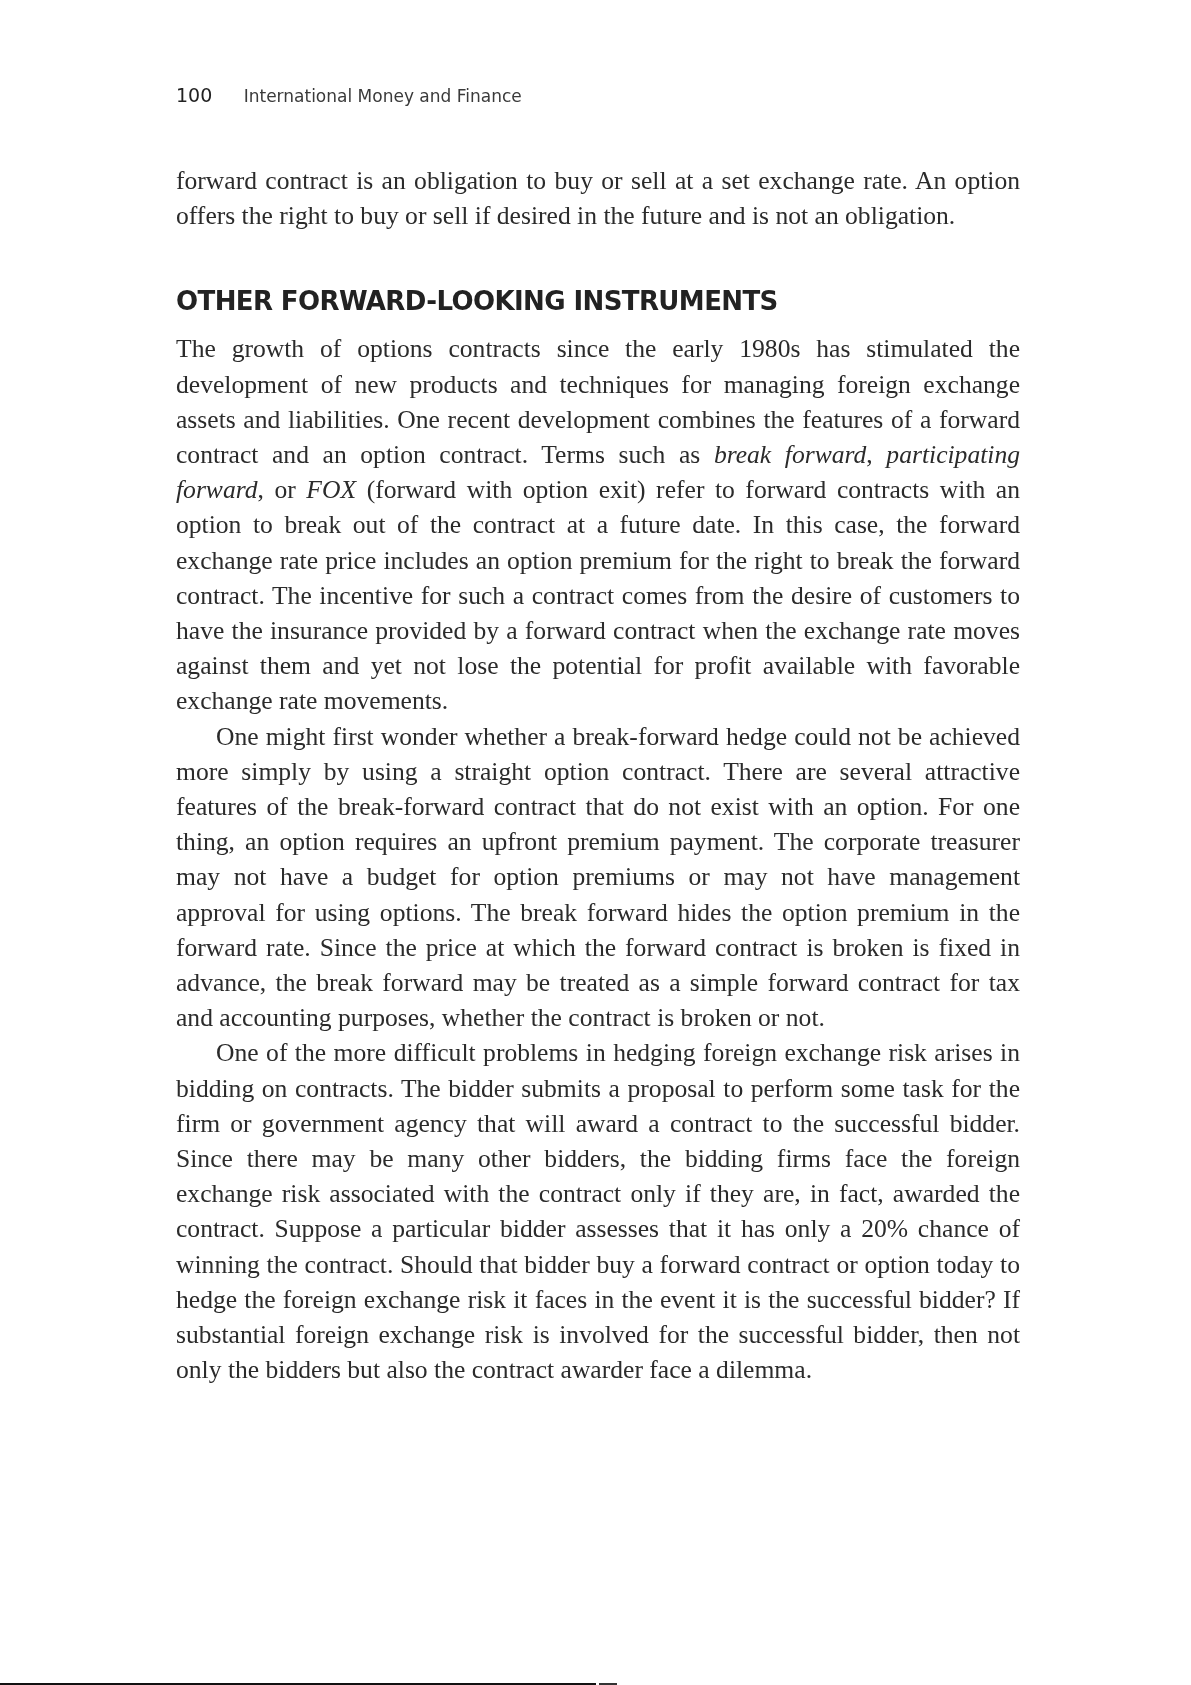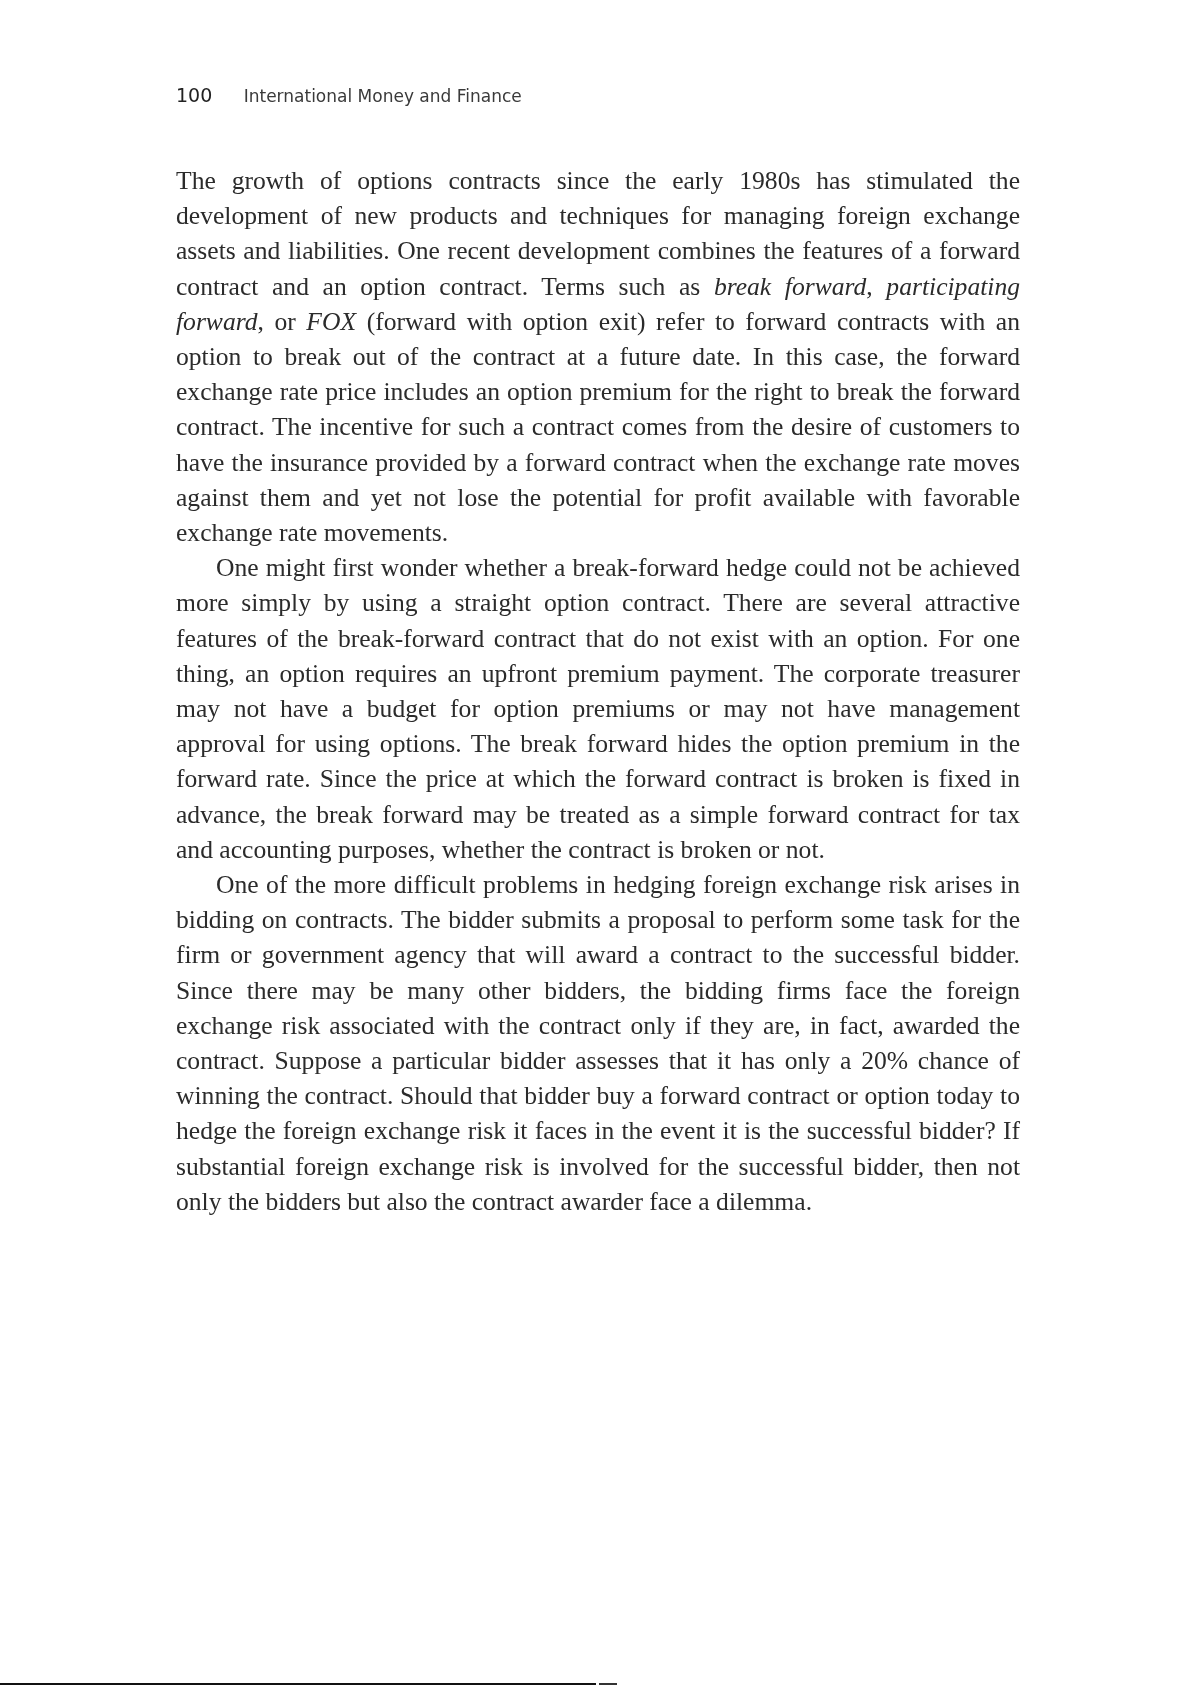--- a/index.html
+++ b/index.html
@@ -18,21 +18,23 @@
 </head>
 <body>
 
 <div class="page">
   <div class="running-head">
     <span class="pg">100</span>
     <span>International Money and Finance</span>
   </div>
 
   <div class="text-block">
+    <p>forward contract is an obligation to buy or sell at a set exchange rate. An option offers the right to buy or sell if desired in the future and is not an obligation.</p>
 
+    <h2 class="section-heading">OTHER FORWARD-LOOKING INSTRUMENTS</h2>
 
     <p><span>The growth of options contracts since the early 1980s has stimulated the development of new products and techniques for managing foreign exchange assets and liabilities. One recent development combines the features of a forward contract and an option contract. Terms such as </span><em>break forward</em><span>, </span><em>participating forward</em><span>, or </span><em>FOX</em><span> (forward with option exit) refer to forward contracts with an option to break out of the contract at a future date. In this case, the forward exchange rate price includes an option premium for the right to break the forward contract. The incentive for such a contract comes from the desire of customers to have the insurance provided by a forward contract when the exchange rate moves against them and yet not lose the potential for profit available with favorable exchange rate movements.</span></p>
 
     <p class="indent">One might first wonder whether a break-forward hedge could not be achieved more simply by using a straight option contract. There are several attractive features of the break-forward contract that do not exist with an option. For one thing, an option requires an upfront premium payment. The corporate treasurer may not have a budget for option premiums or may not have management approval for using options. The break forward hides the option premium in the forward rate. Since the price at which the forward contract is broken is fixed in advance, the break forward may be treated as a simple forward contract for tax and accounting purposes, whether the contract is broken or not.</p>
 
     <p class="indent">One of the more difficult problems in hedging foreign exchange risk arises in bidding on contracts. The bidder submits a proposal to perform some task for the firm or government agency that will award a contract to the successful bidder. Since there may be many other bidders, the bidding firms face the foreign exchange risk associated with the contract only if they are, in fact, awarded the contract. Suppose a particular bidder assesses that it has only a 20% chance of winning the contract. Should that bidder buy a forward contract or option today to hedge the foreign exchange risk it faces in the event it is the successful bidder? If substantial foreign exchange risk is involved for the successful bidder, then not only the bidders but also the contract awarder face a dilemma.</p>
   </div>
 
   <div class="bottom-rule"></div>
   <div class="bottom-mark"></div>

